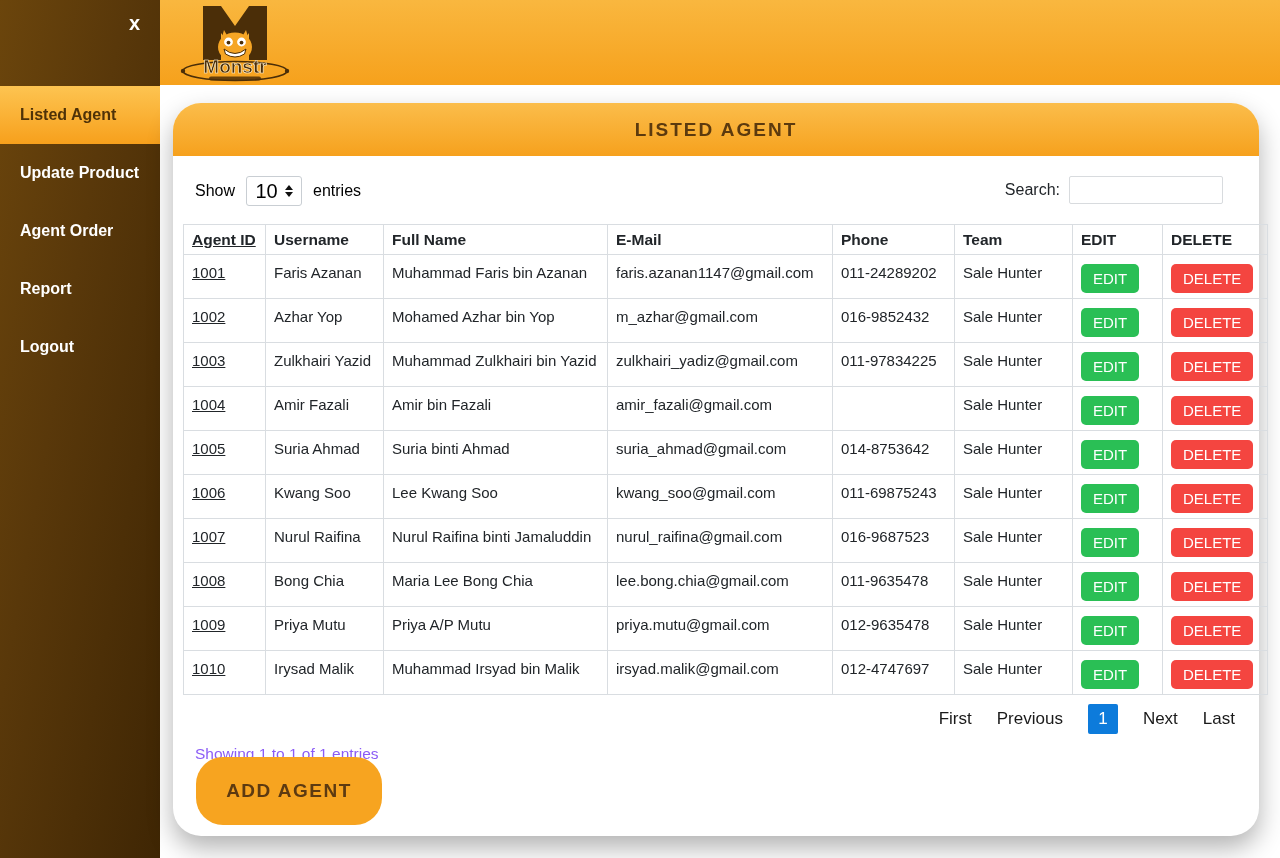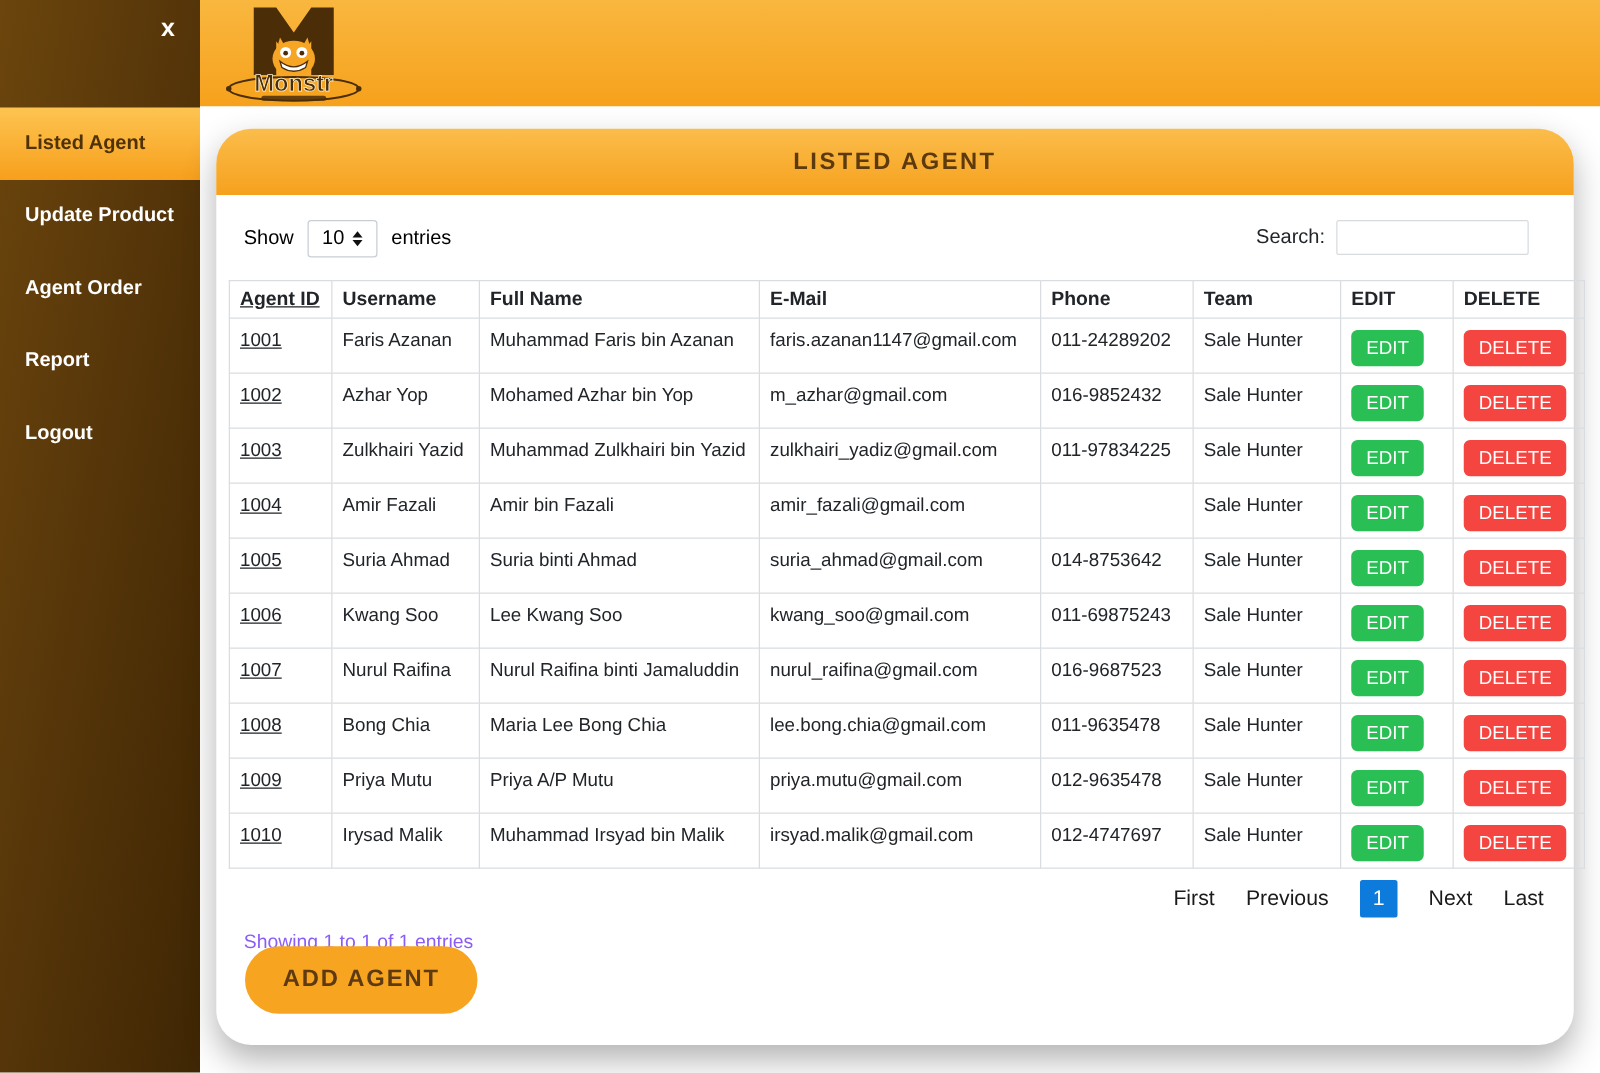--- a/index.html
+++ b/index.html
@@ -49,21 +49,21 @@
   }
 
   
   .show-group {
     position:absolute; left:22px; top:73px; display:flex; align-items:center;
     gap:11px; font-size:16px; color:#000000;
   }
   .select-box {
     border:1px solid #c9ced3; border-radius:3px; width:56px; height:30px;
     display:flex; align-items:center; justify-content:center; gap:7px;
-    font-size:16px; cursor:pointer; background:#fff;
+    font-size:20px; cursor:pointer; background:#fff;
   }
   .spin-arrows { display:flex; flex-direction:column; gap:2px; }
   .spin-arrows .up {
     width:0; height:0; border-left:4px solid transparent;
     border-right:4px solid transparent; border-bottom:5px solid #111;
   }
   .spin-arrows .down {
     width:0; height:0; border-left:4px solid transparent;
     border-right:4px solid transparent; border-top:5px solid #111;
   }
@@ -108,21 +108,21 @@
     position:absolute; right:24px; top:601px; display:flex; align-items:center;
     gap:25px; font-size:17px; color:#1a1a1a;
   }
   .page-link { cursor:pointer; }
   .page-current {
     width:30px; height:30px; background:#0d7bdb; color:#ffffff;
     display:flex; align-items:center; justify-content:center;
     border-radius:2px; cursor:pointer;
   }
   .add-agent-btn {
-    position:absolute; left:23px; top:654px; width:186px; height:54px;
+    position:absolute; left:23px; top:654px; width:186px; height:68px;
     border:none; border-radius:27px; background:#f7a420; color:#5d3a11;
     font-weight:bold; font-size:19px; letter-spacing:1.5px; cursor:pointer;
     font-family:"Liberation Sans", sans-serif;
   }
 </style>
 </head>
 <body>
 
 <div class="sidebar">
   <div class="close-x">x</div>

